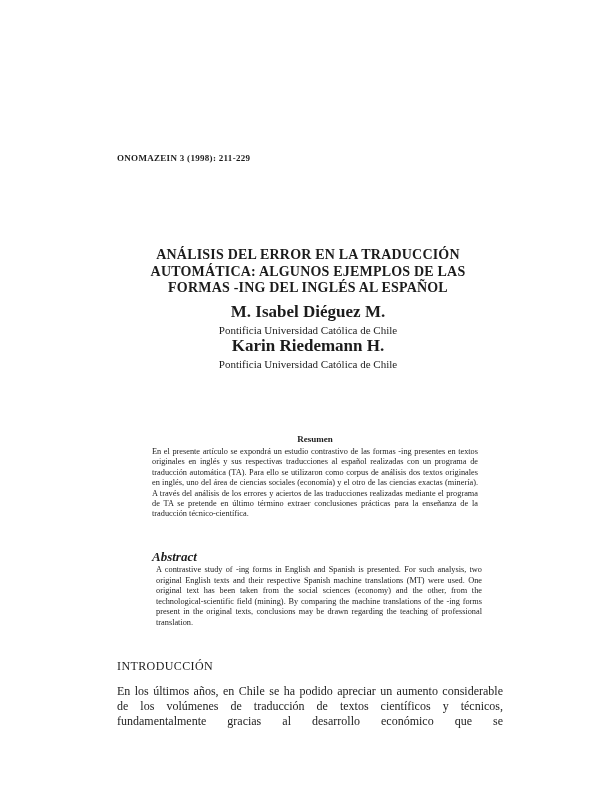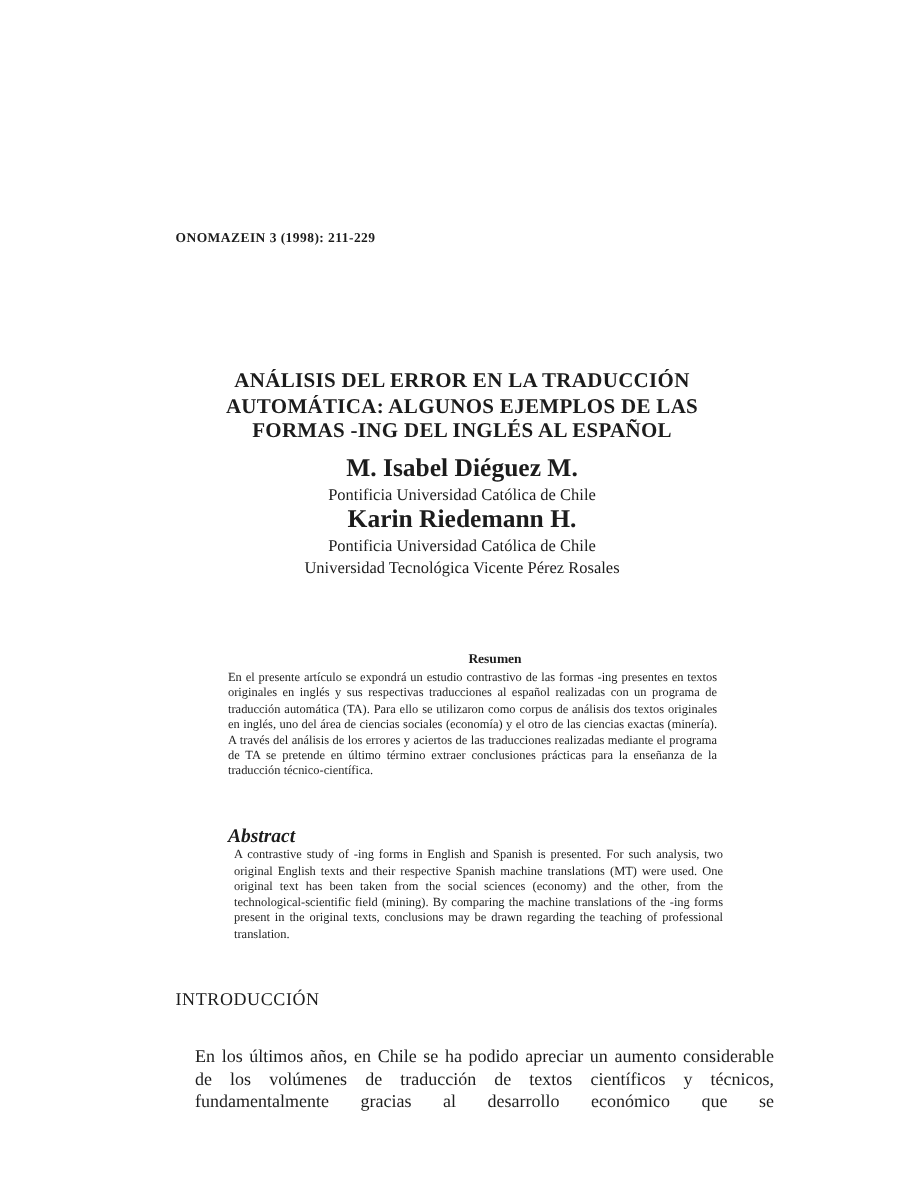--- a/index.html
+++ b/index.html
@@ -52,21 +52,21 @@
       line-height: 14px;
       margin-bottom: 4px;
     }
     .author-affil {
       font-size: 11px;
       line-height: 15px;
     }
     .author-2 { margin-top: 1px; }
     .resumen-heading {
       position: absolute;
-      left: 167px;
+      left: 152px;
       top: 434px;
       width: 326px;
       text-align: center;
       font-size: 9px;
       font-weight: bold;
     }
     .resumen-text {
       position: absolute;
       left: 152px;
       top: 447px;
@@ -102,21 +102,21 @@
       margin: 0;
       font-size: 12px;
       font-weight: normal;
       letter-spacing: 0.4px;
     }
     .intro-text {
       position: absolute;
       left: 117px;
       top: 684px;
       width: 386px;
-      margin: 13px;
+      margin: 0;
       font-size: 12px;
       line-height: 14.8px;
       text-align: justify;
       text-align-last: justify;
       word-spacing: 1px;
     }
   </style>
 </head>
 <body>
 
@@ -131,21 +131,20 @@
   </h1>
 
   <div class="authors">
     <div class="author">
       <div class="author-name">M. Isabel Diéguez M.</div>
       <div class="author-affil">Pontificia Universidad Católica de Chile</div>
     </div>
     <div class="author author-2">
       <div class="author-name">Karin Riedemann H.</div>
       <div class="author-affil">Pontificia Universidad Católica de Chile</div>
-      <div class="author-affil">Universidad Tecnológica Vicente Pérez Rosales</div>
     </div>
   </div>
 
   <div class="resumen-heading">Resumen</div>
   <p class="resumen-text">En el presente artículo se expondrá un estudio contrastivo de las formas -ing presentes en textos originales en inglés y sus respectivas traducciones al español realizadas con un programa de traducción automática (TA). Para ello se utilizaron como corpus de análisis dos textos originales en inglés, uno del área de ciencias sociales (economía) y el otro de las ciencias exactas (minería). A través del análisis de los errores y aciertos de las traducciones realizadas mediante el programa de TA se pretende en último término extraer conclusiones prácticas para la enseñanza de la traducción técnico-científica.</p>
 
   <div class="abstract-heading">Abstract</div>
   <p class="abstract-text">A contrastive study of -ing forms in English and Spanish is presented. For such analysis, two original English texts and their respective Spanish machine translations (MT) were used. One original text has been taken from the social sciences (economy) and the other, from the technological-scientific field (mining). By comparing the machine translations of the -ing forms present in the original texts, conclusions may be drawn regarding the teaching of professional translation.</p>
 
   <h2 class="intro-heading">INTRODUCCIÓN</h2>

